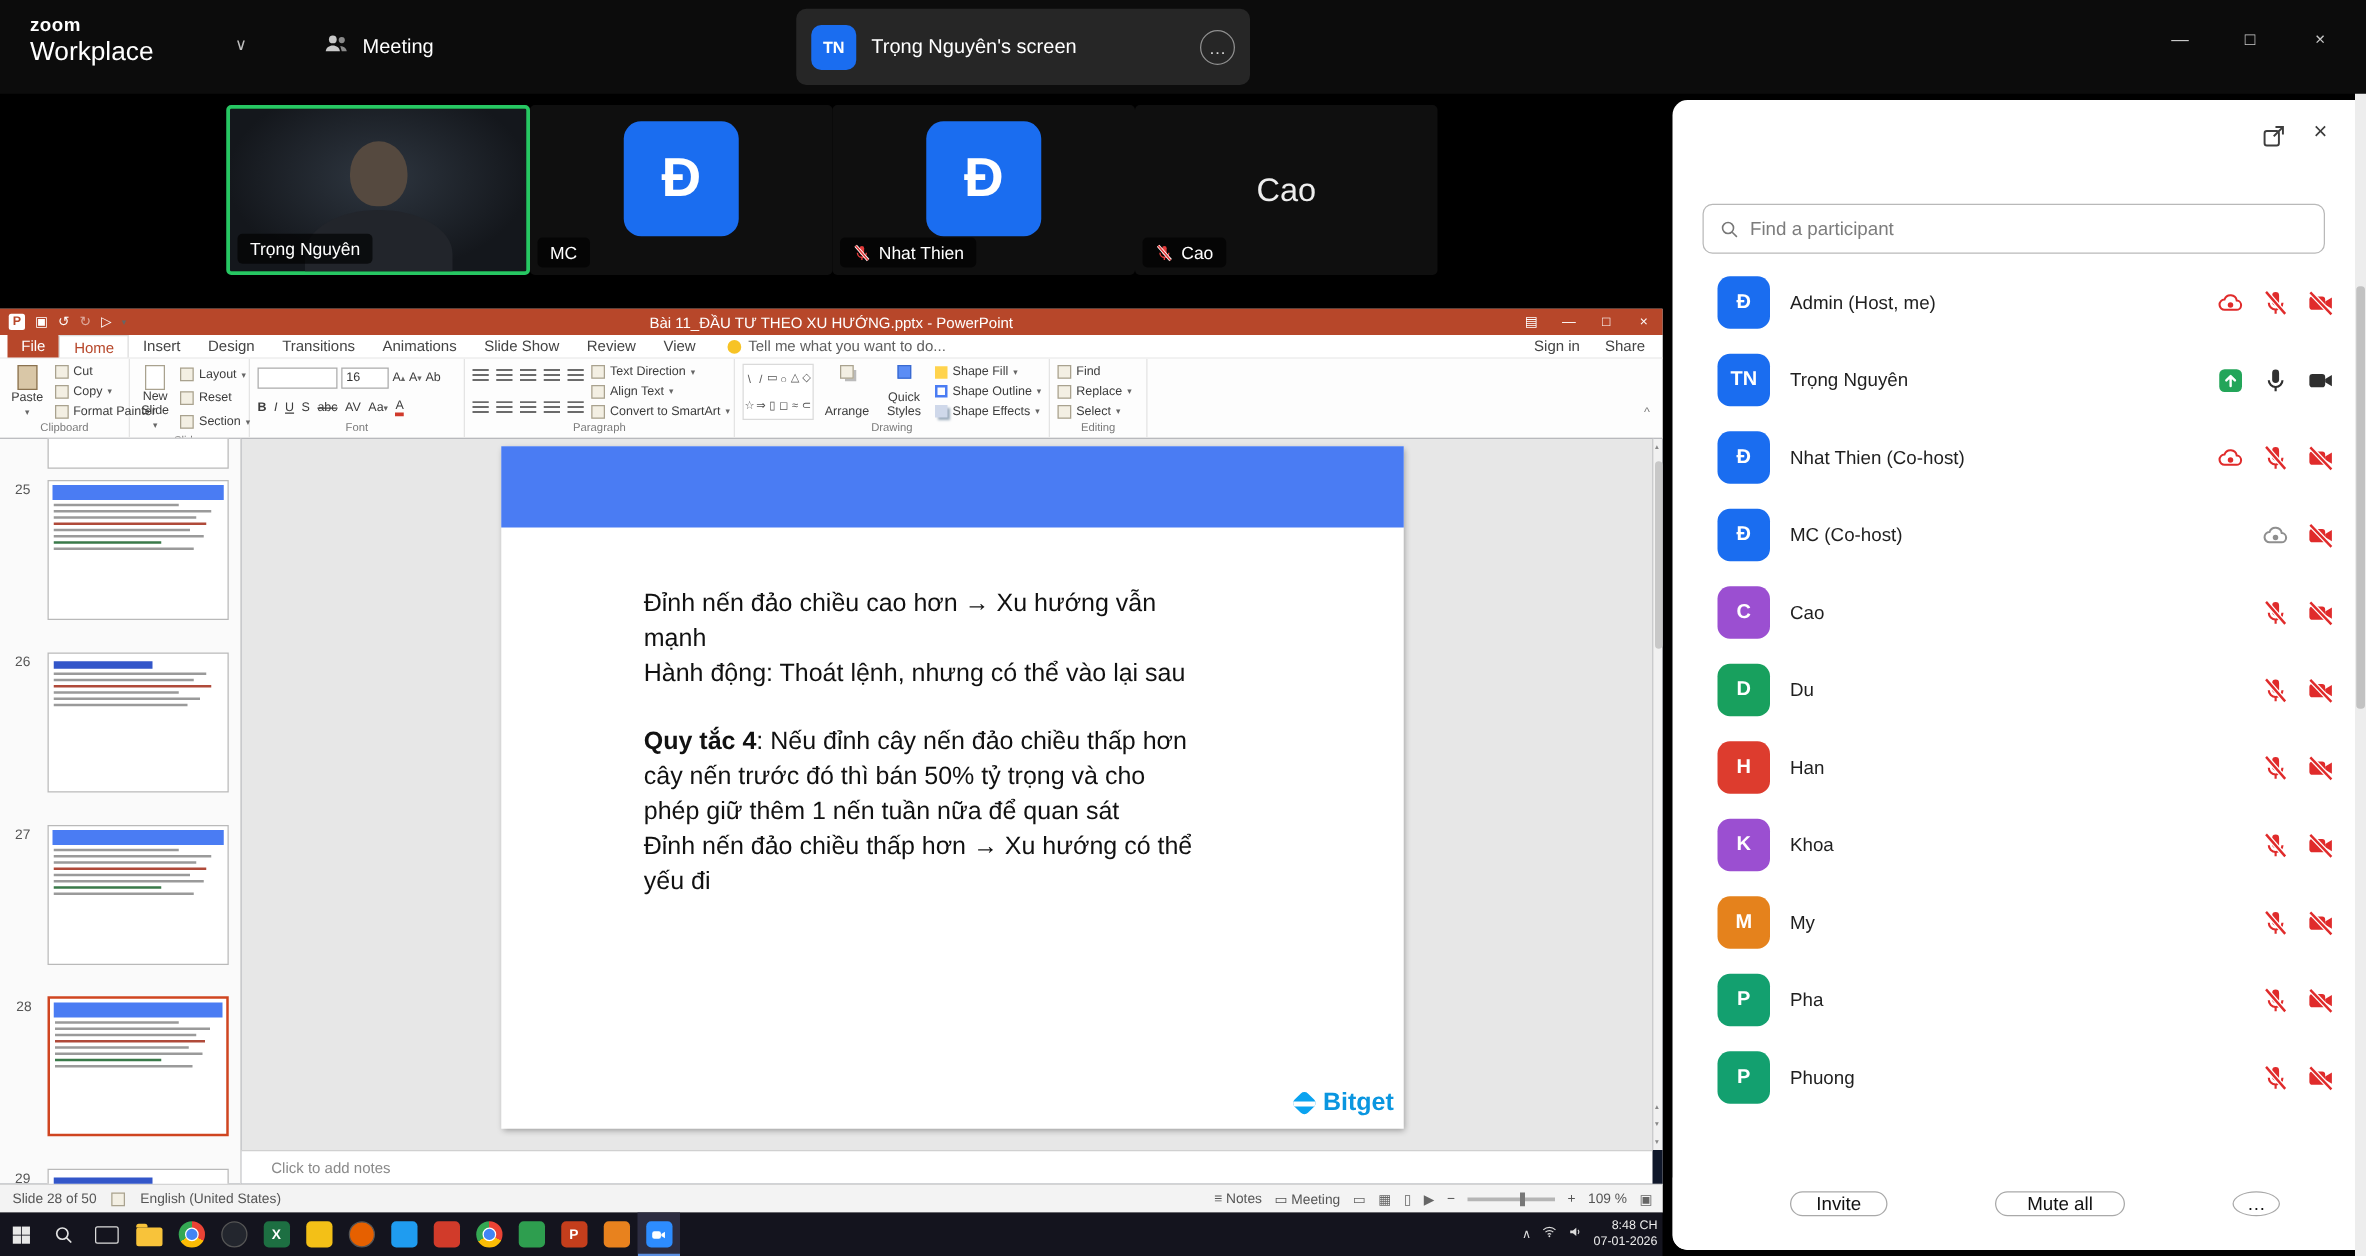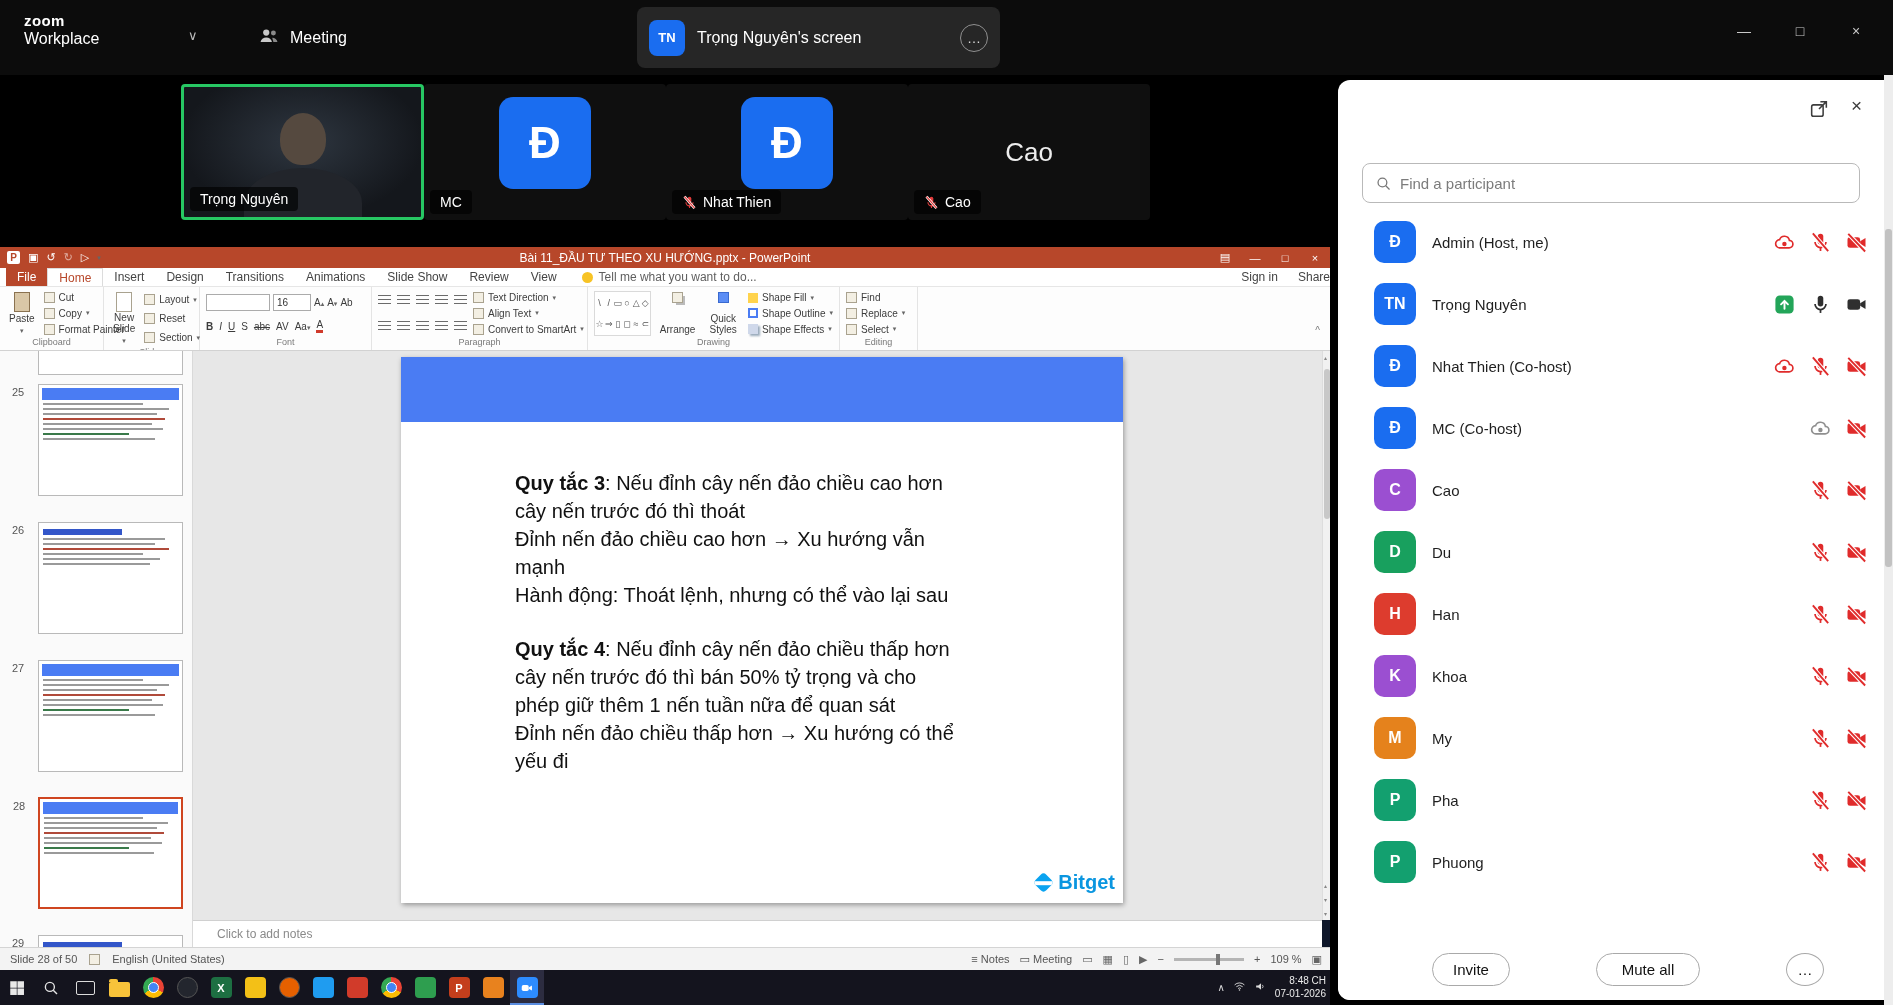--- a/index.html
+++ b/index.html
@@ -4,21 +4,21 @@
 <style>
   *{margin:0;padding:0;box-sizing:border-box;}
   body{background:#000;}
   #root{position:relative;width:1893px;height:1005px;background:#000;overflow:hidden;
         font-family:"Liberation Sans","DejaVu Sans",sans-serif;cursor:default;}
 
   
   .zbar{position:absolute;left:0;top:0;width:1893px;height:75px;background:#0c0c0c;}
   .zlogo{position:absolute;left:24px;top:13px;color:#fff;line-height:1;}
   .zlogo .t{font-size:15px;font-weight:bold;letter-spacing:.4px;}
-  .zlogo .b{font-size:16px;margin-top:3px;}
+  .zlogo .b{font-size:21px;margin-top:3px;}
   .zchev{position:absolute;left:188px;top:28px;color:#bdbdbd;font-size:13px;}
   .ztab-meet{position:absolute;left:258px;top:0;height:75px;display:flex;align-items:center;gap:10px;color:#fff;font-size:16px;}
   .ztab-scr{position:absolute;left:637px;top:7px;width:363px;height:61px;background:#262626;border-radius:8px;
             display:flex;align-items:center;gap:12px;padding:0 12px;}
   .zavatar{width:36px;height:36px;border-radius:8px;background:#1a6df0;color:#fff;font-weight:bold;font-size:13px;
            display:flex;align-items:center;justify-content:center;flex:none;}
   .ztab-label{color:#fff;font-size:16px;flex:1;white-space:nowrap;overflow:hidden;}
   .zmore{width:28px;height:28px;border:1.5px solid #8f8f8f;border-radius:50%;color:#d9d9d9;font-size:14px;
          display:flex;align-items:center;justify-content:center;flex:none;}
   .zwin{position:absolute;left:1716px;top:0;height:62px;display:flex;}
@@ -50,21 +50,21 @@
   .ppt-title-text{position:absolute;left:0;right:0;text-align:center;font-size:12px;}
   .ppt-winctl{position:absolute;right:0;top:0;height:21px;display:flex;z-index:1;}
   .ppt-winctl span{width:30px;display:flex;align-items:center;justify-content:center;font-size:11px;}
   .ppt-tabs{height:19px;background:#fff;border-bottom:1px solid #e6e6e6;display:flex;align-items:stretch;
             font-size:12px;color:#444;padding-left:6px;flex:none;}
   .rtab{padding:0 11px;display:flex;align-items:center;white-space:nowrap;}
   .rtab-file{background:#B7472A;color:#fff;}
   .rtab-sel{color:#B7472A;border:1px solid #dcdcdc;border-bottom:none;}
   .tellme{display:flex;align-items:center;gap:6px;margin-left:14px;color:#5f5f5f;white-space:nowrap;}
   .bulb{width:11px;height:11px;border-radius:50%;background:#f7c325;flex:none;}
-  .tabs-right{margin-left:auto;display:flex;align-items:center;gap:20px;padding-right:0;color:#444;white-space:nowrap;}
+  .tabs-right{margin-left:auto;display:flex;align-items:center;gap:20px;padding-right:14px;color:#444;white-space:nowrap;}
   .ribbon{height:64px;background:#fdfdfd;border-bottom:1px solid #d2d2d2;display:flex;position:relative;flex:none;overflow:hidden;}
   .rgrp{border-right:1px solid #e4e4e4;display:flex;flex-direction:column;flex:none;}
   .rgrp-body{flex:1;display:flex;align-items:stretch;padding:3px 6px 0 6px;gap:6px;}
   .rgrp-label{height:13px;text-align:center;font-size:9px;color:#7a7a7a;}
   .bigbtn{display:flex;flex-direction:column;align-items:center;justify-content:space-between;font-size:10px;color:#3c3c3c;padding:2px 3px;text-align:center;line-height:1.1;}
   .scol{display:flex;flex-direction:column;justify-content:space-around;}
   .sbtn{display:flex;align-items:center;gap:4px;font-size:10px;color:#3c3c3c;white-space:nowrap;}
   .mi{width:11px;height:11px;border:1px solid #a9a28f;background:#f3efe3;display:inline-block;flex:none;}
   .arr{font-size:7px;color:#666;}
   .combo{border:1px solid #ababab;background:#fff;height:17px;font-size:10px;display:flex;align-items:center;padding:0 3px;color:#333;}
@@ -131,21 +131,21 @@
   .p-search input::placeholder{color:#7c7c7c;}
   .p-rows{position:absolute;left:0;right:0;top:131px;bottom:58px;overflow:hidden;}
   .prow{height:62px;display:flex;align-items:center;padding:0 16px 0 36px;}
   .pav{width:42px;height:42px;border-radius:10px;color:#fff;font-weight:bold;font-size:16px;
        display:flex;align-items:center;justify-content:center;flex:none;}
   .pname{margin-left:16px;font-size:15px;color:#1f1f1f;flex:1;white-space:nowrap;overflow:hidden;}
   .picos{display:flex;align-items:center;gap:13px;}
   .pico{width:23px;height:23px;display:inline-flex;}
   .pico svg{width:23px;height:23px;}
   .p-footer{position:absolute;left:0;right:0;bottom:0;height:58px;background:#fff;border-radius:0 0 0 12px;}
-  .pbtn{position:absolute;top:11px;height:33px;border:1.5px solid #a9a9a9;border-radius:18px;background:#fff;
+  .pbtn{position:absolute;top:11px;height:20px;border:1.5px solid #a9a9a9;border-radius:18px;background:#fff;
         display:flex;align-items:center;justify-content:center;font-size:15px;color:#111;font-family:inherit;}
 
   
   .vscroll{position:absolute;left:1884px;top:75px;width:9px;height:930px;background:#ededed;}
   .vthumb{position:absolute;left:1px;top:154px;width:7px;height:338px;background:#c2c2c2;border-radius:3px;}
 </style>
 </head>
 <body>
 
 <div id="root">
@@ -504,21 +504,20 @@
                 <span class="th-num">29</span>
                 <div class="thead"></div>
               </div>
             </div>
         </div>
         <div class="canvas">
           <div class="slide">
             <div class="sband"></div>
             <div id="slide-text" class="stext">
                 <div class="sblock">
-                  <div><b>Quy tắc 3</b>: Nếu đỉnh cây nến đảo chiều cao hơn cây nến trước đó thì thoát</div>
                   <div>Đỉnh nến đảo chiều cao hơn → Xu hướng vẫn mạnh</div>
                   <div>Hành động: Thoát lệnh, nhưng có thể vào lại sau</div>
                 </div>
                 <div class="sblock">
                   <div><b>Quy tắc 4</b>: Nếu đỉnh cây nến đảo chiều thấp hơn cây nến trước đó thì bán 50% tỷ trọng và cho phép giữ thêm 1 nến tuần nữa để quan sát</div>
                   <div>Đỉnh nến đảo chiều thấp hơn → Xu hướng có thể yếu đi</div>
                 </div>
               </div>
             <div class="sbrand">
               <span class="bg-icon"></span>

